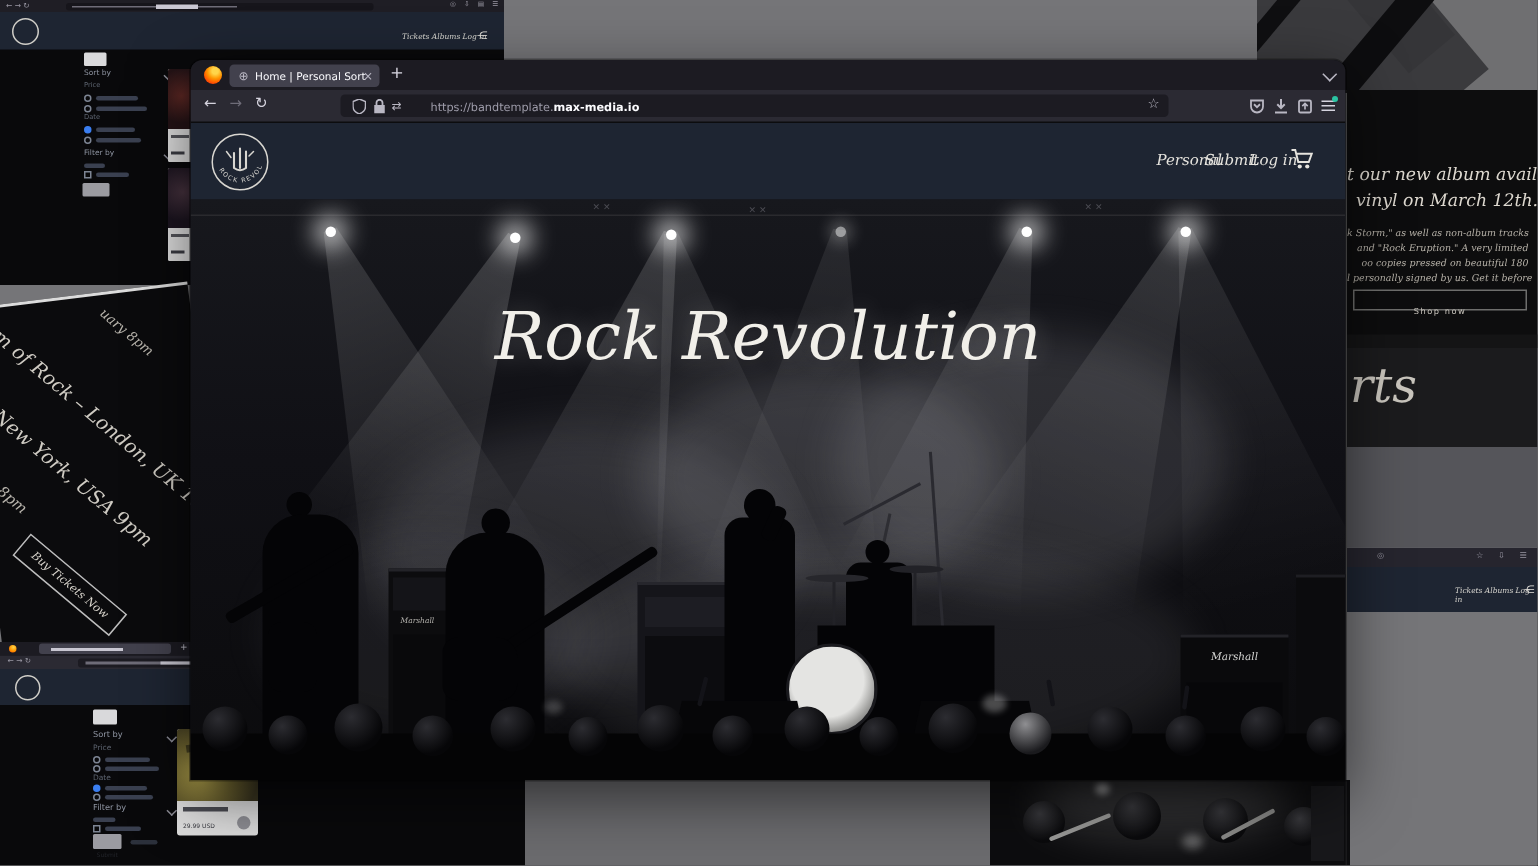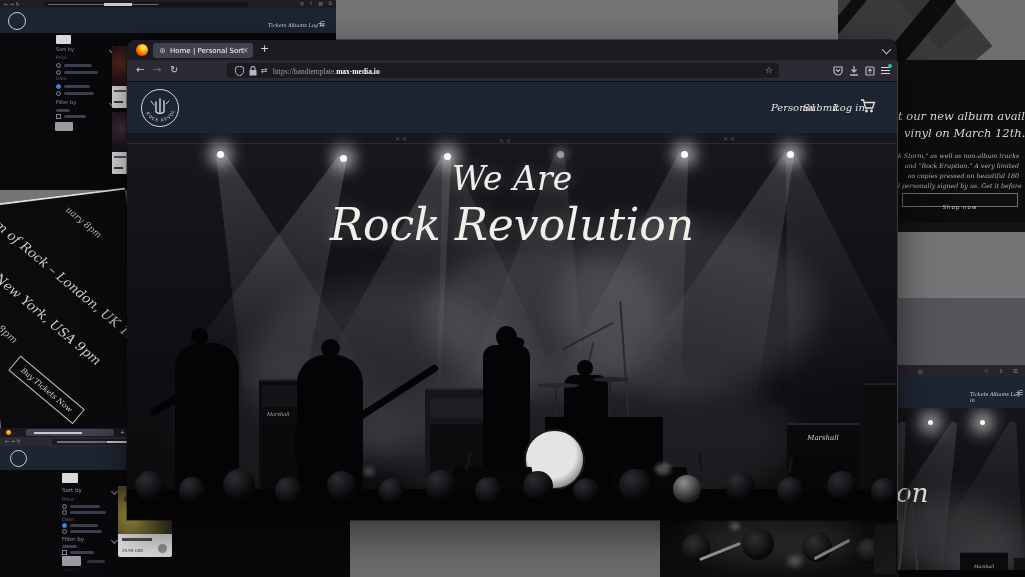--- a/index.html
+++ b/index.html
@@ -171,48 +171,34 @@
       <div style="height:8px;"></div>
       <div class="serif" style="font-size:6.3px;color:#b5b0a7;line-height:1.6;white-space:nowrap;">k Storm," as well as non-album tracks</div>
       <div class="serif" style="font-size:6.3px;color:#b5b0a7;line-height:1.6;white-space:nowrap;">and "Rock Eruption." A very limited</div>
       <div class="serif" style="font-size:6.3px;color:#b5b0a7;line-height:1.6;white-space:nowrap;">oo copies pressed on beautiful 180</div>
       <div class="serif" style="font-size:6.3px;color:#b5b0a7;line-height:1.6;white-space:nowrap;">l personally signed by us. Get it before</div>
     </div>
     <div class="abs" style="left:4px;top:133px;width:114px;height:12px;border:1px solid #6e6e6c;text-align:center;">
       <span style="font-size:5.5px;color:#c9c5bd;line-height:12px;letter-spacing:1px;">Shop now</span>
     </div>
     <div class="abs" style="left:0;top:163px;width:128px;height:9px;background:#141415;"></div>
+    <div class="abs" style="left:0;top:172px;width:128px;height:66px;background:#1b1b1d;">
+      <span class="serif" style="position:absolute;left:2px;top:6px;font-size:32px;color:#c9c5bd;">rts</span>
+    </div>
     <div class="abs" style="left:0;top:238px;width:128px;height:67px;background:#55555a;"></div>
   </div>
 
   <div class="abs" style="left:897px;top:365px;width:128px;height:212px;overflow:hidden;border-left:1px solid rgba(255,255,255,.06);">
     <div class="abs" style="left:0;top:0;width:128px;height:13px;background:#26252e;">
       <span class="abs" style="left:20px;top:3px;font-size:5.5px;color:#9a98a4;">◎</span>
       <span class="abs" style="left:86px;top:3px;font-size:5.5px;color:#9a98a4;letter-spacing:4px;">☆ ⇩ ☰</span>
     </div>
     <div class="abs" style="left:0;top:13px;width:128px;height:30px;background:#1e2532;">
       <span class="abs serif" style="left:72px;top:13px;font-size:5px;color:#d8d6d0;">Tickets  Albums  Log in</span>
       <span class="abs" style="left:118px;top:11px;font-size:7px;color:#e2e0da;">⋲</span>
-    </div>
-    <div class="abs" style="left:0;top:43px;width:128px;height:169px;background:linear-gradient(#15161a,#0b0b0d);overflow:hidden;">
-      <div class="spot abs" style="left:30px;top:12px;width:5px;height:5px;"></div>
-      <div class="spot abs" style="left:82px;top:12px;width:5px;height:5px;"></div>
-      <div class="beam abs" style="left:-40px;top:14px;width:90px;height:170px;transform:rotate(16deg);opacity:.4;"></div>
-      <div class="beam abs" style="left:12px;top:14px;width:90px;height:170px;transform:rotate(20deg);opacity:.4;"></div>
-      <div class="beam abs" style="left:60px;top:14px;width:110px;height:170px;transform:rotate(14deg);opacity:.25;"></div>
-      <span class="abs serif" style="left:-2px;top:70px;font-size:26px;color:#eae7e1;">on</span>
-      <div class="smoke abs" style="left:-20px;top:90px;width:150px;height:80px;background:rgba(210,210,218,.16);"></div>
-      <div class="smoke abs" style="left:40px;top:130px;width:120px;height:60px;background:rgba(190,190,198,.12);"></div>
-      <div class="abs" style="left:4px;top:80px;width:1.5px;height:90px;background:#3c3c40;transform:rotate(6deg);"></div>
-      <div class="abs" style="left:16px;top:95px;width:1.5px;height:80px;background:#333338;transform:rotate(-5deg);"></div>
-      <div class="abs" style="left:62px;top:144px;width:48px;height:26px;background:#0b0b0d;border-top:1px solid #2a2a2e;text-align:center;">
-        <span class="serif" style="font-size:4.5px;color:#b9b7b2;line-height:10px;">Marshall</span>
-      </div>
-      <div class="abs" style="left:116px;top:150px;width:12px;height:20px;background:#111114;"></div>
-      <div class="abs" style="left:0;top:162px;width:128px;height:8px;background:#050507;"></div>
     </div>
   </div>
 
   <div class="abs" style="left:127px;top:40px;width:770px;height:480px;border-radius:8px 8px 0 0;
               box-shadow:0 12px 40px rgba(0,0,0,.55),0 0 0 1px rgba(0,0,0,.35);overflow:hidden;background:#0d0d10;">
 
     <div class="abs" style="left:0;top:0;width:770px;height:20px;background:#1c1b22;">
       <div class="abs" style="left:9px;top:4px;width:12px;height:12px;border-radius:50%;
            background:radial-gradient(circle at 62% 28%,#ffd54a 0 18%,#ff9500 45%,#ff4d00 72%,#e22850 100%);"></div>
       <div class="abs" style="left:26px;top:3px;width:100px;height:15px;background:#42414d;border-radius:3px;">
@@ -230,21 +216,21 @@
       <span class="abs" style="left:43px;top:4px;font-size:10px;color:#d5d3de;">↻</span>
       <div class="abs" style="left:100px;top:3px;width:552px;height:15px;background:#1c1b22;border-radius:3px;">
         <svg class="abs" style="left:8px;top:3px;" width="9" height="10" viewBox="0 0 10 12">
             <path d="M5 0 L10 2 V6 C10 9 7.5 11 5 12 C2.5 11 0 9 0 6 V2 Z" fill="none" stroke="#b9b7c3" stroke-width="1.2"></path>
           </svg>
         <svg class="abs" style="left:22px;top:3px;" width="8" height="10" viewBox="0 0 8 10">
             <rect x="0.5" y="4" width="7" height="5.5" fill="#b9b7c3"></rect>
             <path d="M2 4 V2.5 A2 2 0 0 1 6 2.5 V4" fill="none" stroke="#b9b7c3" stroke-width="1.2"></path>
           </svg>
         <span class="abs" style="left:34px;top:3px;font-size:8px;color:#b9b7c3;">⇄</span>
-        <span class="abs" style="left:46px;top:3.5px;font-size:7.5px;color:#9e9caa;white-space:nowrap;font-family:Liberation Serif, serif;">
+        <span class="abs" style="left:60px;top:3.5px;font-size:7.5px;color:#9e9caa;white-space:nowrap;">
           <span>https://bandtemplate.</span><span style="color:#fbfbfe;font-weight:bold;">max-media.io</span>
         </span>
         <span class="abs" style="left:538px;top:2px;font-size:9px;color:#b9b7c3;">☆</span>
       </div>
       <svg class="abs" style="left:706px;top:6px;" width="10" height="10" viewBox="0 0 10 10">
           <path d="M1 1 H9 V5 A4 4 0 0 1 1 5 Z" fill="none" stroke="#b9b7c3" stroke-width="1.2"></path>
           <path d="M3 3.5 L5 5.5 L7 3.5" fill="none" stroke="#b9b7c3" stroke-width="1.2"></path>
         </svg>
       <svg class="abs" style="left:722px;top:6px;" width="10" height="10" viewBox="0 0 10 10">
           <path d="M5 0 V6 M2.5 3.5 L5 6 L7.5 3.5 M1 9 H9" fill="none" stroke="#b9b7c3" stroke-width="1.3"></path>
@@ -305,21 +291,20 @@
         <div class="beam abs" style="left:482px;top:20px;transform:rotate(15deg);opacity:.4;"></div>
         <div class="beam abs" style="left:588px;top:20px;transform:rotate(22deg);opacity:.45;"></div>
         <div class="beam abs" style="left:588px;top:20px;transform:rotate(-14deg);opacity:.3;"></div>
 
         <div class="smoke abs" style="left:120px;top:150px;width:280px;height:170px;background:rgba(205,205,214,.12);"></div>
         <div class="smoke abs" style="left:300px;top:110px;width:240px;height:150px;background:rgba(215,215,224,.16);"></div>
         <div class="smoke abs" style="left:430px;top:90px;width:260px;height:170px;background:rgba(210,210,220,.14);"></div>
         <div class="smoke abs" style="left:240px;top:230px;width:430px;height:150px;background:rgba(185,185,195,.10);"></div>
         <div class="smoke abs" style="left:50px;top:220px;width:220px;height:140px;background:rgba(190,190,200,.08);"></div>
 
-        <div class="abs serif" style="left:0;top:26px;width:770px;text-align:center;font-size:33px;color:#f1efe9;text-shadow:0 0 14px rgba(255,255,255,.25);">We Are</div>
         <div class="abs serif" style="left:0;top:66px;width:770px;text-align:center;font-size:44px;color:#f1efe9;text-shadow:0 0 16px rgba(255,255,255,.25);">Rock Revolution</div>
 
         <div>
 
           <div class="sil abs" style="left:64px;top:195px;width:17px;height:17px;border-radius:50%;"></div>
           <div class="sil abs" style="left:48px;top:210px;width:64px;height:178px;border-radius:26px 26px 0 0;"></div>
           <div class="sil abs" style="left:18px;top:252px;width:96px;height:8px;border-radius:3px;transform:rotate(-30deg);"></div>
           <div class="sil abs" style="left:52px;top:282px;width:32px;height:46px;border-radius:8px;"></div>
 
           <div class="abs" style="left:132px;top:246px;width:52px;height:132px;background:#0c0c0e;border-top:2px solid #232328;">

